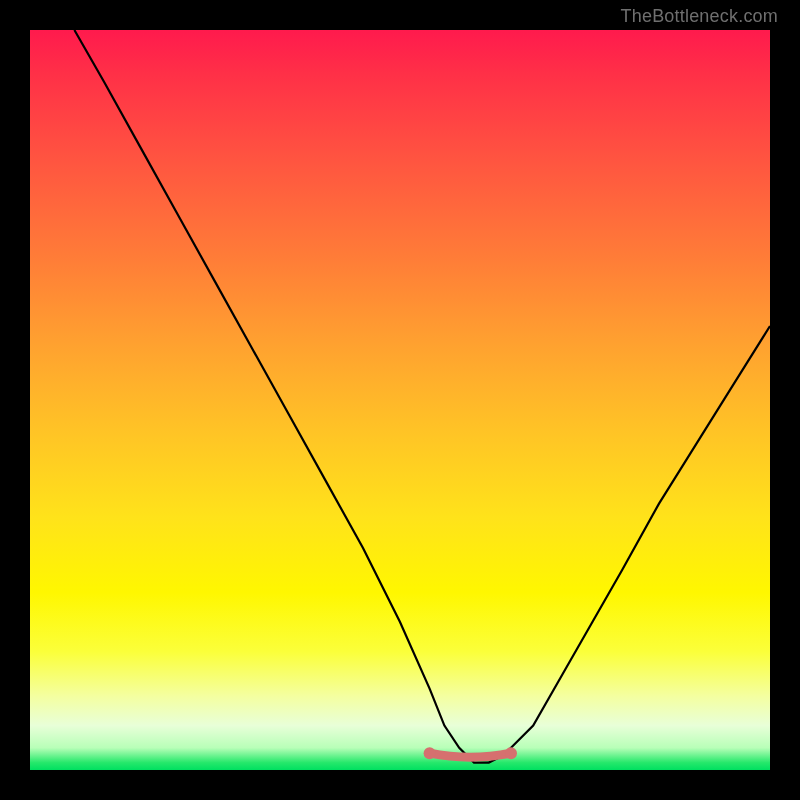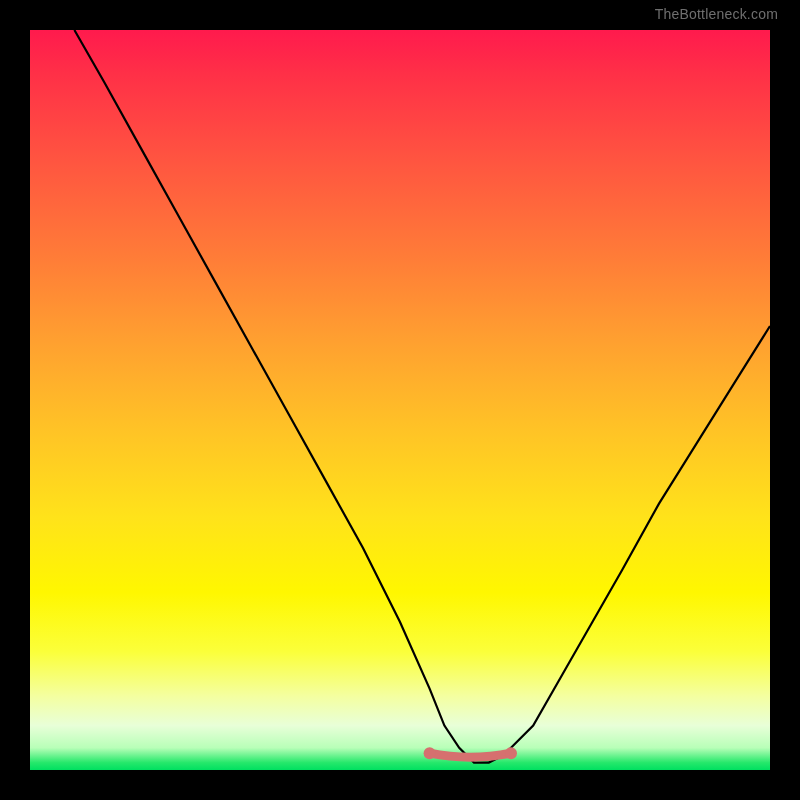--- a/index.html
+++ b/index.html
@@ -38,21 +38,21 @@
       #b8ffb8 97%,
       #26e86b 99%,
       #00e060 100%
     );
   }
   .watermark {
     position: absolute;
     top: 6px;
     right: 22px;
     color: #6f6f6f;
-    font-size: 14px;
+    font-size: 18px;
     font-weight: 500;
     letter-spacing: 0.2px;
     user-select: none;
   }
   svg.curve {
     position: absolute;
     left: 0;
     top: 0;
     width: 740px;
     height: 740px;

